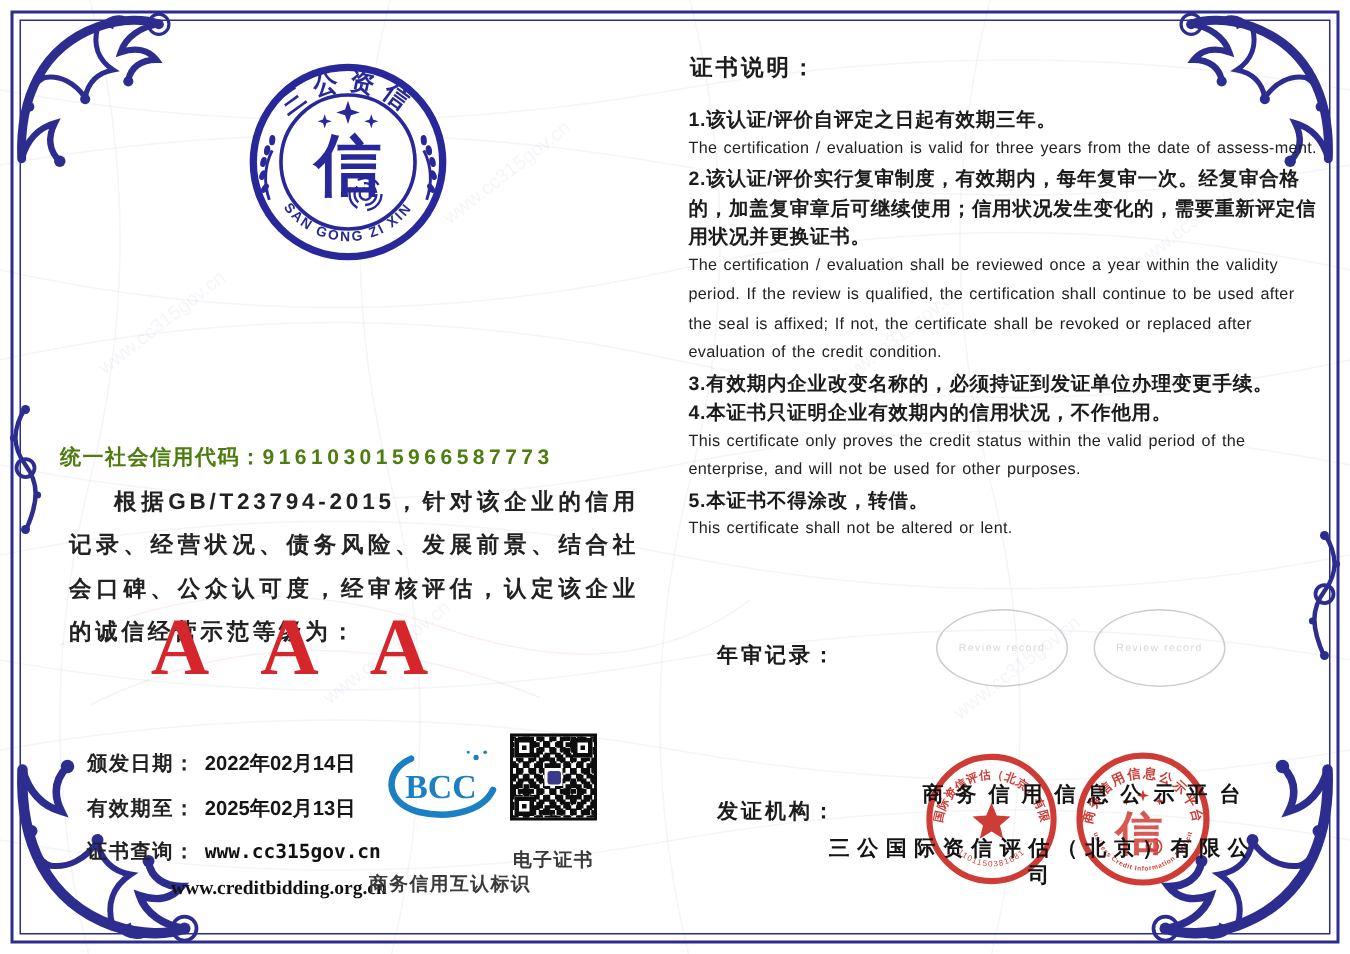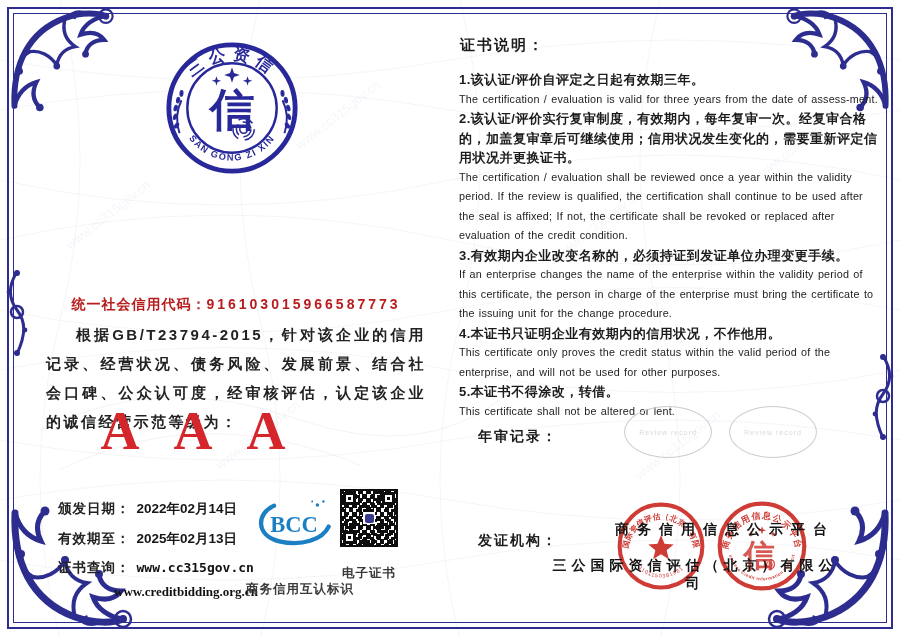--- a/index.html
+++ b/index.html
@@ -8,21 +8,21 @@
     background:#ffffff; overflow:hidden;
     font-family:"Liberation Sans", sans-serif; color:#1f1f1f;
   }
   .abs{position:absolute;}
   
   .frame-outer{left:7px;top:7px;right:7px;bottom:7px;border:2.5px solid #2d2d90;pointer-events:none;}
   .frame-inner{left:13px;top:13px;right:13px;bottom:13px;border:1px solid #2d2d90;pointer-events:none;}
   
   .title{left:40px;top:170px;width:392px;text-align:center;font-size:34px;font-weight:700;letter-spacing:13px;color:#141414;}
   .credit-no{left:40px;top:233px;width:392px;text-align:center;font-size:14px;font-weight:700;letter-spacing:2px;color:#4a4a4a;}
-  .uscc{left:40px;top:296px;width:392px;text-align:center;font-size:14px;font-weight:700;letter-spacing:1px;color:#b91c1c;}
+  .uscc{left:40px;top:296px;width:392px;text-align:left;font-size:14px;font-weight:700;letter-spacing:1px;color:#4d7c0f;}
   .para{left:46px;top:320px;width:380px;font-size:15px;line-height:29px;letter-spacing:2.5px;font-weight:600;text-align:justify;text-indent:2em;color:#222;}
   .grade{left:40px;top:400px;width:340px;text-align:center;font-family:"Liberation Serif",serif;font-size:54px;font-weight:700;letter-spacing:34px;color:#d5262b;}
   .meta-row{left:46px;height:20px;font-size:13.5px;display:flex;align-items:baseline;margin-left:12px;}
   .meta-label{font-weight:700;letter-spacing:1px;color:#222;white-space:nowrap;}
   .meta-value{margin-left:6px;color:#161616;font-weight:600;}
   .meta-url{margin-left:6px;font-family:"DejaVu Sans Mono",monospace;font-weight:700;font-size:13px;color:#111;}
   .url2{left:114px;top:584px;font-family:Liberation Serif, serif;font-weight:700;font-size:13px;color:#111;}
   .caption{font-size:12.5px;font-weight:700;color:#3a3a3a;letter-spacing:1px;text-align:center;}
   
   .qr{left:340px;top:489px;width:58px;height:58px;border:2px solid #0d0d0d;box-sizing:border-box;
@@ -223,21 +223,20 @@
   <div class="abs caption" style="left:238px;top:565px;width:124px;margin-top:16px;">商务信用互认标识</div>
   <div class="abs caption" style="left:336px;top:565px;width:66px;">电子证书</div>
 
   <div class="abs r-heading">证书说明：</div>
   <div class="abs r-items">
     <div class="r-zh">1.该认证/评价自评定之日起有效期三年。</div>
     <div class="r-en">The certification / evaluation is valid for three years from the date of assess-ment.</div>
     <div class="r-zh">2.该认证/评价实行复审制度，有效期内，每年复审一次。经复审合格的，加盖复审章后可继续使用；信用状况发生变化的，需要重新评定信用状况并更换证书。</div>
     <div class="r-en">The certification / evaluation shall be reviewed once a year within the validity period. If the review is qualified,  the certification shall continue to be used after the seal is affixed; If not, the certificate shall be revoked or replaced after evaluation of the credit condition.</div>
     <div class="r-zh">3.有效期内企业改变名称的，必须持证到发证单位办理变更手续。</div>
-    <div class="r-en">If an enterprise changes the name of the enterprise within the validity period of this certificate, the person in charge of the enterprise must bring the certificate to the issuing unit for the change procedure.</div>
     <div class="r-zh">4.本证书只证明企业有效期内的信用状况，不作他用。</div>
     <div class="r-en">This certificate only proves the credit status within the valid period of the enterprise, and will not be used for other purposes.</div>
     <div class="r-zh">5.本证书不得涂改，转借。</div>
     <div class="r-en">This certificate shall not be altered or lent.</div>
   </div>
 
   <div class="abs review-label">年审记录：</div>
   <div class="abs oval" style="left:624px;top:406px;">
     <span>Review record</span>
   </div>

